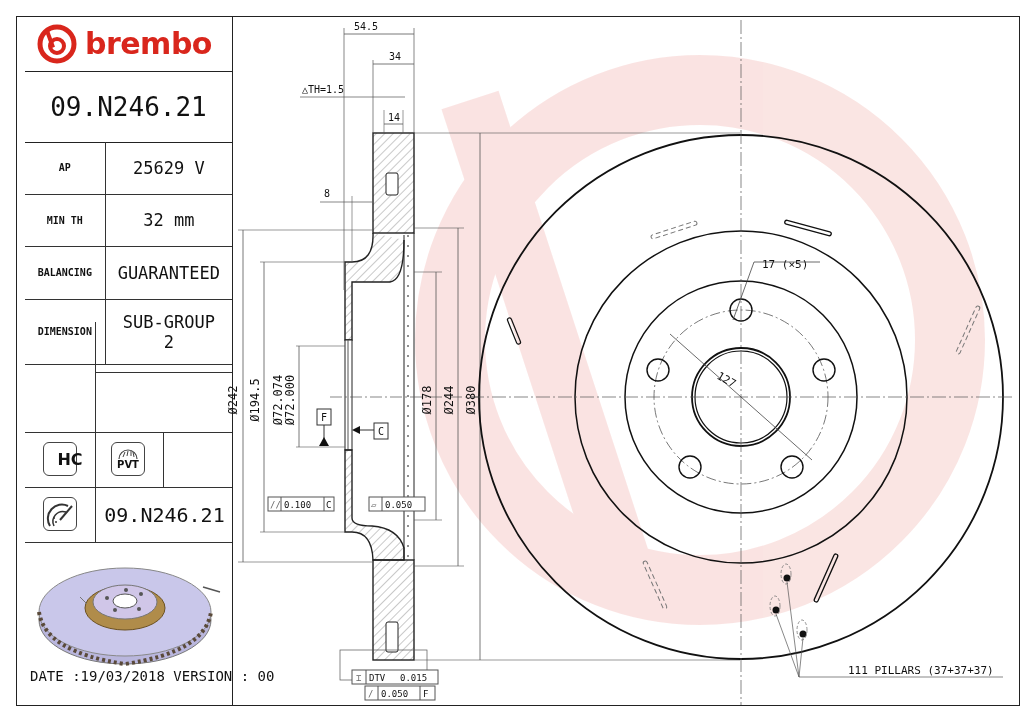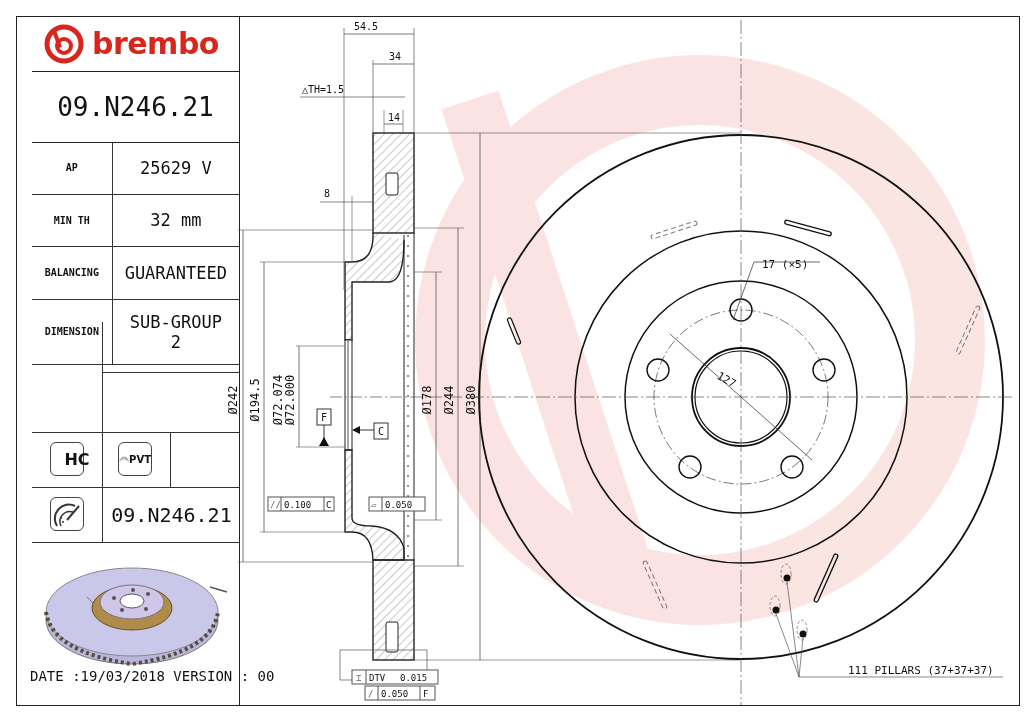--- a/index.html
+++ b/index.html
@@ -1,18 +1,18 @@
 <!DOCTYPE html>
 <html><head>
 <meta charset="utf-8">
 <style>
   html,body{margin:0;padding:0;}
   body{width:1024px;height:724px;background:#ffffff;position:relative;overflow:hidden;font-family:"DejaVu Sans Mono","Liberation Mono",monospace;color:#111;}
   .frame{position:absolute;left:16px;top:16px;width:1004px;height:690px;border:1.5px solid #222;box-sizing:border-box;}
-  .panel{position:absolute;left:32px;top:16px;width:208px;height:690px;border-right:1.5px solid #222;box-sizing:border-box;}
+  .panel{position:absolute;left:25px;top:16px;width:208px;height:690px;border-right:1.5px solid #222;box-sizing:border-box;}
   .logo{position:absolute;left:0;top:0;width:207px;height:56px;border-bottom:1.5px solid #222;display:flex;align-items:center;padding-left:12px;box-sizing:border-box;}
   .logo-text{font-family:"DejaVu Sans",sans-serif;font-weight:bold;color:#d9261c;font-size:30px;letter-spacing:-0.5px;margin-left:8px;}
   .partno{position:absolute;left:0;top:56px;width:207px;height:70px;border-bottom:1.5px solid #222;display:flex;align-items:center;justify-content:center;font-family:"DejaVu Sans Mono",monospace;font-size:26px;}
   table.spec{position:absolute;left:0;top:126px;width:207px;border-collapse:collapse;}
   table.spec td{border-bottom:1px solid #333;height:27.5px;font-size:11px;text-align:center;padding:12px;}
   table.spec td.k{width:70px;border-right:1px solid #333;font-weight:bold;font-size:10px;}
   table.spec td.v{font-size:17px;}
   .blank1{position:absolute;left:0;top:306px;width:207px;height:110px;border-bottom:1px solid #333;}
   .blank1 .vdiv{position:absolute;left:70px;top:0;width:1px;height:110px;background:#333;}
   .blank1 .hdiv{position:absolute;left:70px;top:50px;width:137px;height:1px;background:#333;}
@@ -69,21 +69,21 @@
       <div class="vdiv"></div>
       <div class="hdiv"></div>
     </div>
 
   <div class="icons">
     <div class="vdiv"></div>
       <div class="vdiv2"></div>
     <div class="ico" style="left:18px;top:10px;font-size:16px;padding-left:20px;">
         <span>HC</span>
       </div>
-    <div class="ico" style="left:86px;top:10px;font-size:10px;flex-direction:row;align-items:center;">
+    <div class="ico" style="left:86px;top:10px;font-size:10px;flex-direction:column;align-items:center;">
       <svg width="22" height="10" viewBox="0 0 22 10">
           <path d="M2 10 A9 9 0 0 1 20 10" fill="none" stroke="#444" stroke-width="1.2"></path>
           <path d="M6 8 L8 3 M10 7 L11 2 M14 7 L14 2 M17 8 L16 3" stroke="#444" stroke-width="1"></path>
         </svg>
       <span>PVT</span>
     </div>
   </div>
 
   <div class="row2">
     <div class="vdiv"></div>

